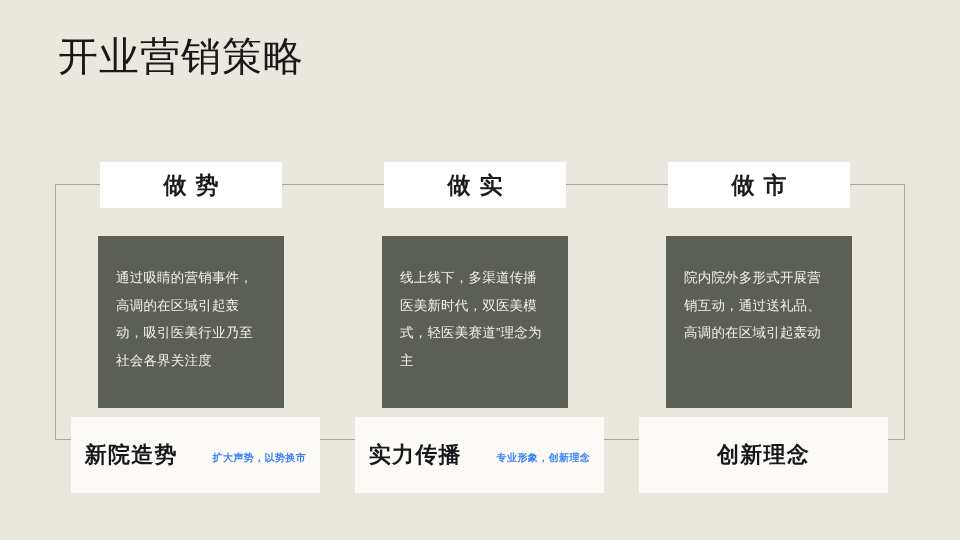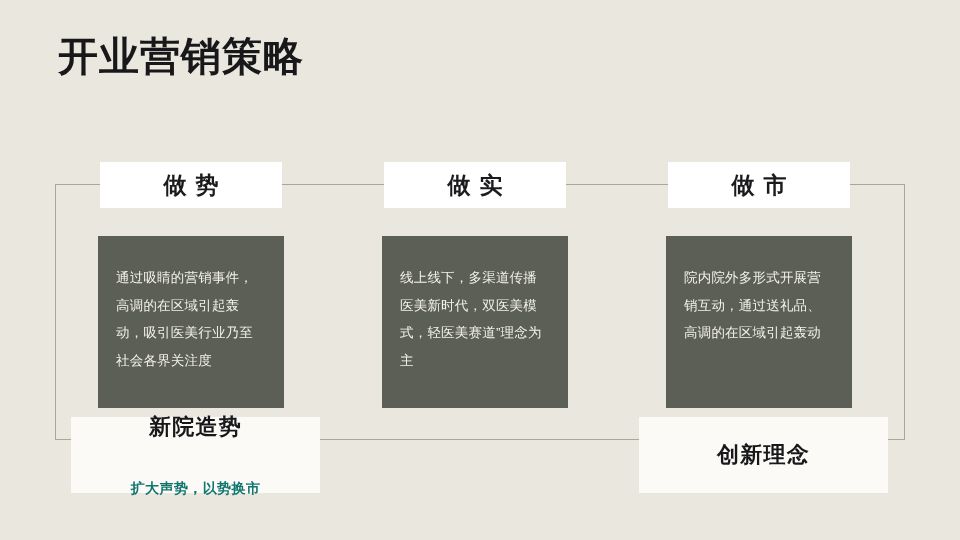--- a/index.html
+++ b/index.html
@@ -20,21 +20,21 @@
     height: 540px;
     background: #e9e7de;
   }
 
   
   .title {
     position: absolute;
     left: 58px;
     top: 34px;
     font-size: 40px;
-    font-weight: bold;
+    font-weight: normal;
     color: #18181a;
     letter-spacing: 1px;
     line-height: 1.1;
     white-space: nowrap;
   }
   .subtitle {
     position: absolute;
     left: 60px;
     top: 98px;
     font-size: 20px;
@@ -115,37 +115,37 @@
   }
 
   .foot-box {
     position: absolute;
     top: 417px;
     left: 35px;
     width: 249px;
     height: 76px;
     background: #fbfaf7;
     display: flex;
-    flex-direction: column;
+    flex-direction: row;
     align-items: center;
     justify-content: center;
     gap: 35px;
   }
   .foot-title {
     font-size: 22px;
     font-weight: bold;
     color: #18181a;
     letter-spacing: 1.2px;
     line-height: 1.15;
   }
   .foot-sub {
     margin-top: 5px;
-    font-size: 14px;
+    font-size: 10px;
     font-weight: bold;
-    color: #0f766e;
+    color: #3b82f6;
     letter-spacing: 0.4px;
     line-height: 1.15;
   }
 </style>
 </head>
 <body>
 
 <div class="slide">
 
   <div class="title">开业营销策略</div>
@@ -168,20 +168,24 @@
       </div>
     </div>
 
     <div class="column col-1">
       <div class="head-box">
         <span class="head-label">做实</span>
       </div>
       <div class="dark-card">
         <div class="dark-text">线上线下，多渠道传播医美新时代，双医美模式，轻医美赛道”理念为主</div>
       </div>
+      <div class="foot-box">
+        <div class="foot-title">实力传播</div>
+        <div class="foot-sub">专业形象，创新理念</div>
+      </div>
     </div>
 
     <div class="column col-2">
       <div class="head-box">
         <span class="head-label">做市</span>
       </div>
       <div class="dark-card">
         <div class="dark-text">院内院外多形式开展营销互动，通过送礼品、高调的在区域引起轰动</div>
       </div>
       <div class="foot-box">

